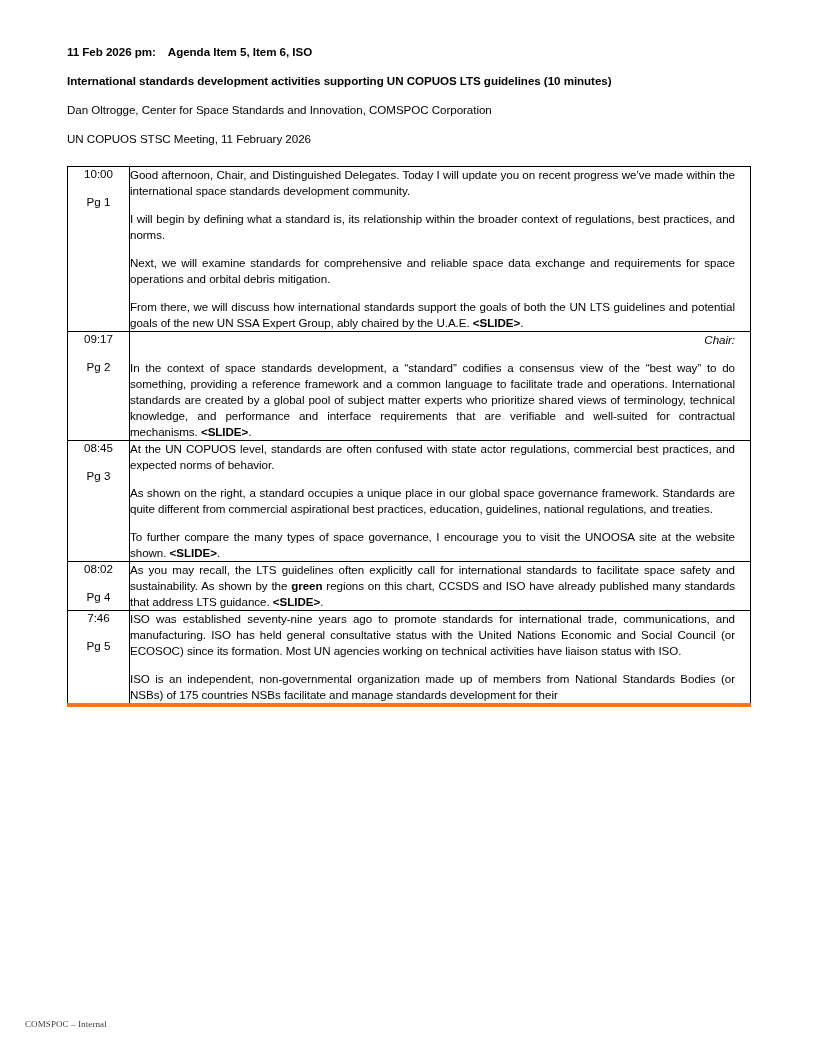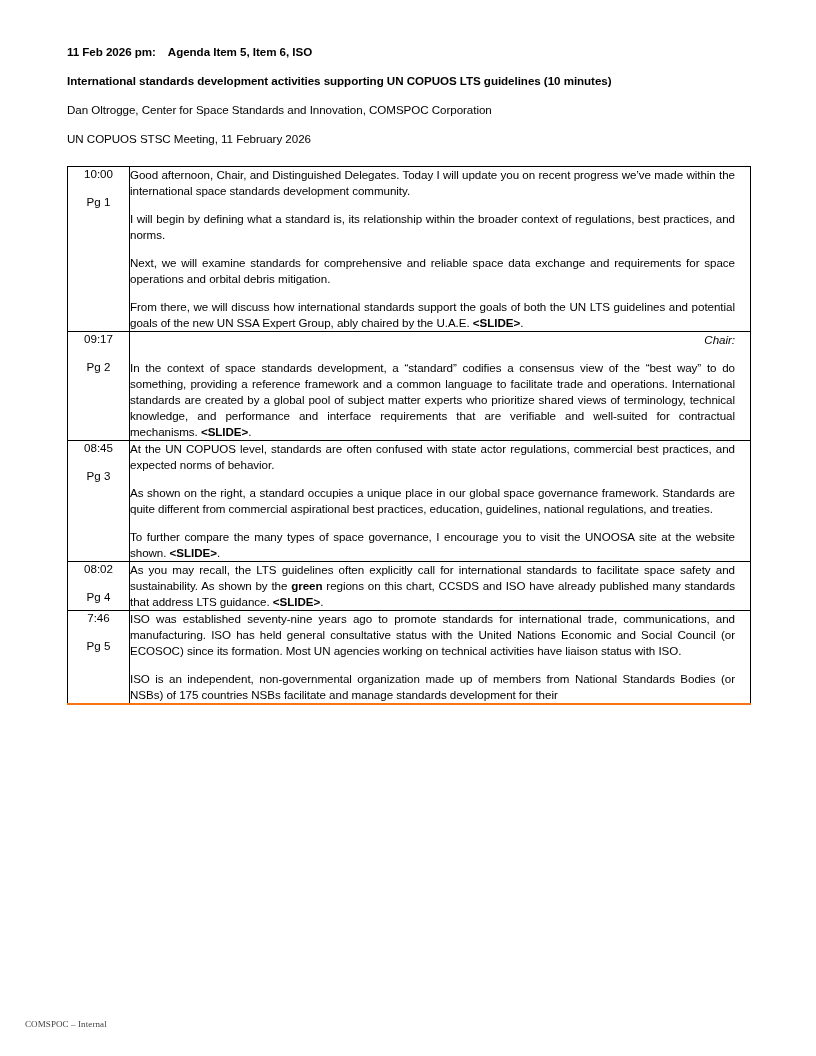--- a/index.html
+++ b/index.html
@@ -100,21 +100,21 @@
   .body-cell p.noj {
     text-align: right;
     font-style: italic;
   }
   .body-cell b {
     font-weight: bold;
   }
 
   
   tr.clipped td {
-    border-bottom: 2px solid #f97316;
+    border-bottom: 4px solid #f97316;
   }
 
   
   .footer {
     position: absolute;
     left: 25px;
     top: 1018px;
     font-family: Liberation Serif, serif;
     font-size: 9px;
     line-height: 12px;

